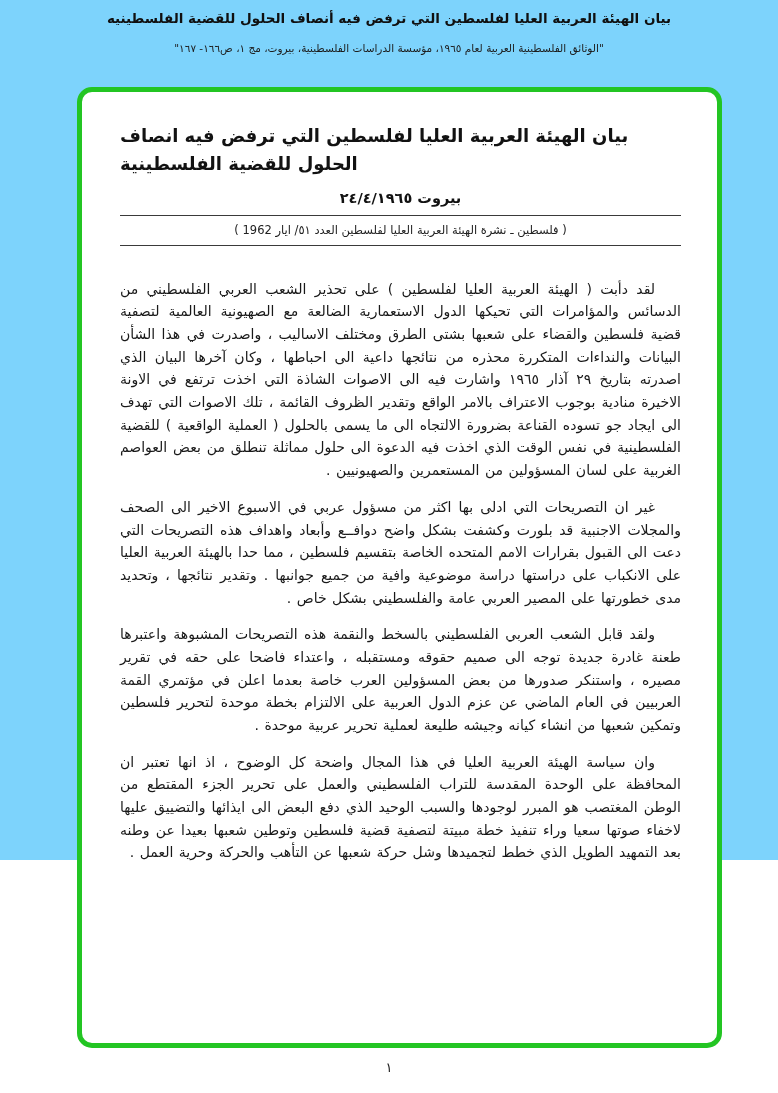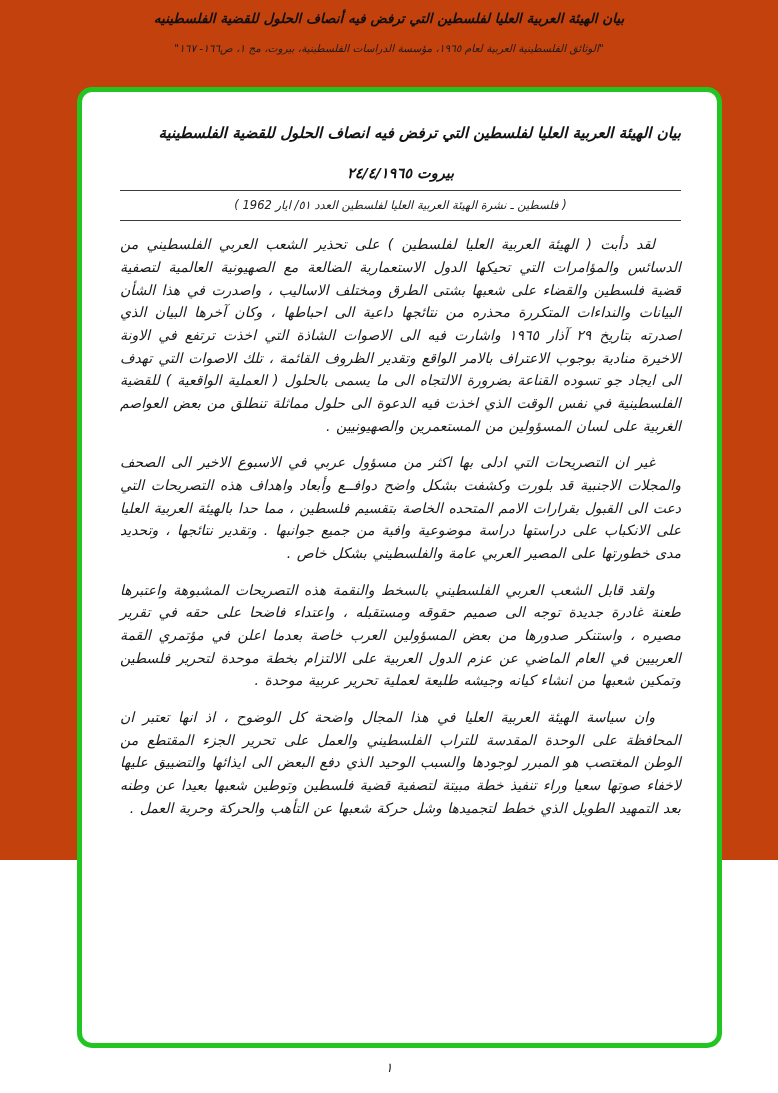--- a/index.html
+++ b/index.html
@@ -8,22 +8,21 @@
     width: 778px;
     height: 1093px;
     background: #ffffff;
     overflow: hidden;
     font-family: "DejaVu Sans", sans-serif;
   }
   .page {
     position: relative;
     width: 778px;
     height: 860px;
-    background: #c2410c;
-    font-style: italic;
+    background: #7dd3fc;
   }
   .top {
     position: absolute;
     top: 10px;
     left: 0;
     right: 0;
     text-align: center;
     direction: rtl;
     color: #101010;
   }
@@ -48,28 +47,28 @@
     box-sizing: border-box;
     background: #ffffff;
   }
   .doc {
     direction: rtl;
     padding: 30px 36px 0 38px;
     color: #161616;
   }
   .doc-title {
     margin: 0;
-    font-size: 15px;
+    font-size: 18px;
     font-weight: bold;
-    text-align: right;
+    text-align: left;
     line-height: 1.55;
     color: #121212;
   }
   .doc-date {
-    margin-top: 20px;
+    margin-top: 12px;
     font-size: 14.5px;
     font-weight: bold;
     text-align: center;
     color: #121212;
   }
   .rule {
     border: 0;
     border-top: 1.5px solid #3a3a3a;
     margin: 9px 0 0 0;
     height: 0;
@@ -88,21 +87,21 @@
   .para {
     margin: 14px 0 0 0;
     font-size: 14px;
     line-height: 1.62;
     text-align: justify;
     text-indent: 26px;
     color: #181818;
     word-spacing: 1px;
   }
   .para:first-of-type {
-    margin-top: 12px;
+    margin-top: 32px;
   }
   .page-num {
     position: absolute;
     top: 1060px;
     left: 0;
     right: 0;
     text-align: center;
     font-size: 13px;
     color: #1a1a1a;
   }

